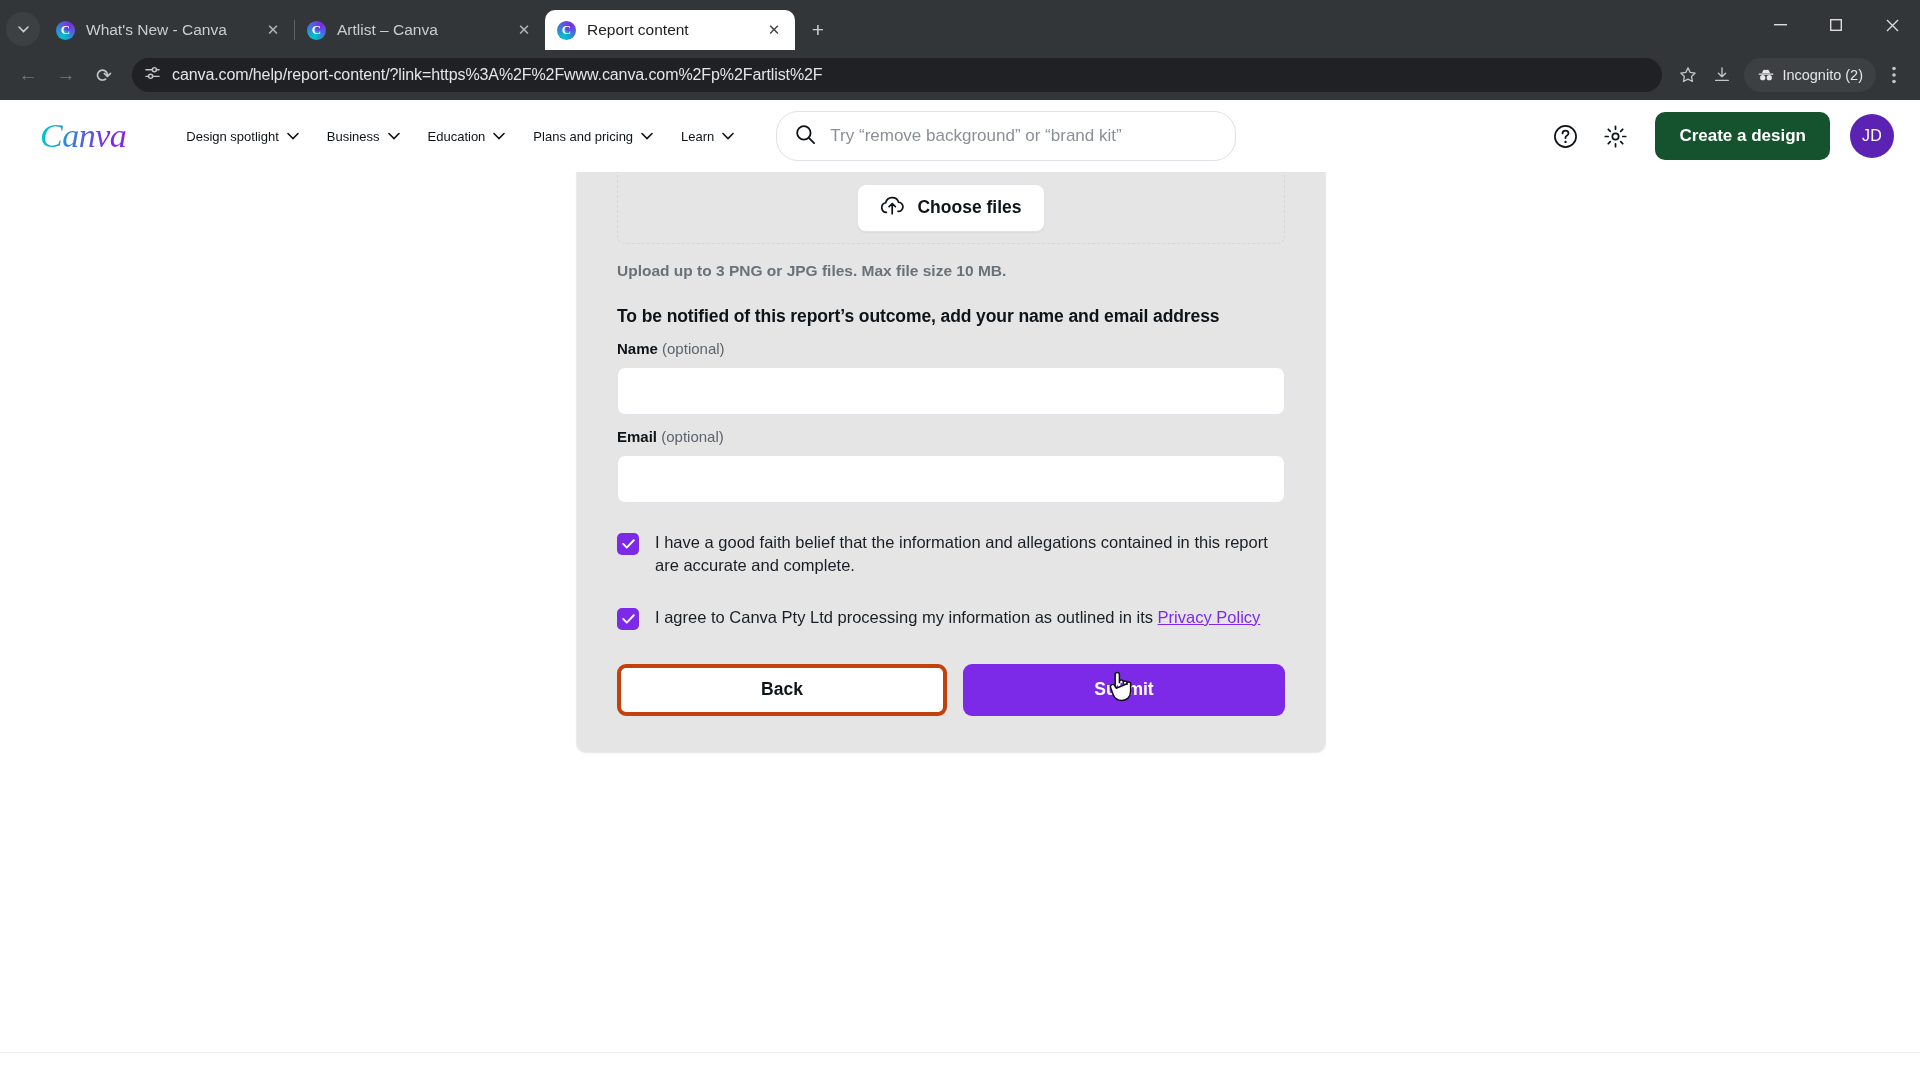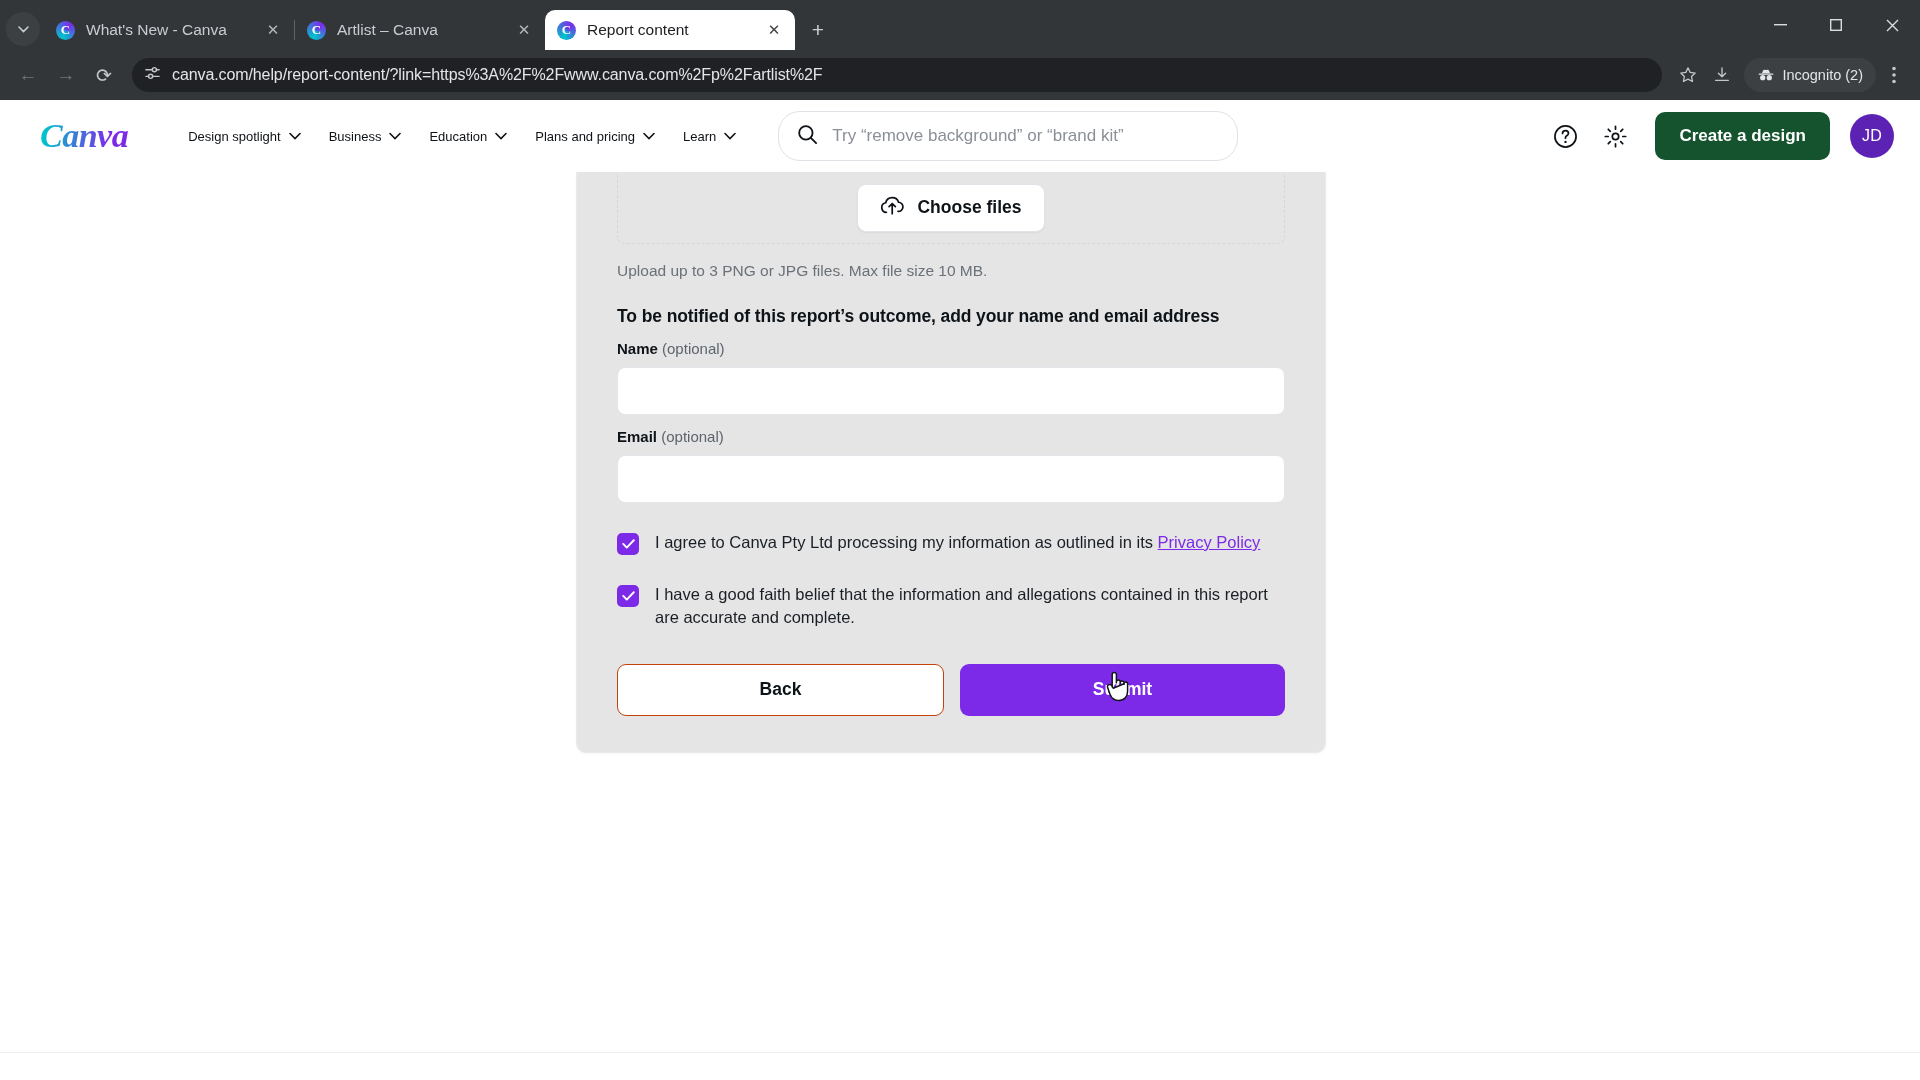--- a/index.html
+++ b/index.html
@@ -86,21 +86,21 @@
 
   
   .page { flex: 1 1 auto; background: #fff; position: relative; overflow: hidden; }
 
   .canva-nav {
     height: 72px; display: flex; align-items: center; padding: 0 26px 0 40px;
     background: #fff; gap: 0; position: relative; z-index: 5;
   }
   .canva-logo {
     font-family: "Liberation Serif", serif; font-size: 34px; font-style: italic;
-    font-weight: 700; letter-spacing: -0.5px; margin-right: 42px;
+    font-weight: 400; letter-spacing: -0.5px; margin-right: 42px;
     background: linear-gradient(95deg, #00c4cc 5%, #7d2ae8 75%);
     -webkit-background-clip: text; background-clip: text; color: transparent;
     padding-right: 4px;
   }
   .nav-item {
     display: flex; align-items: center; gap: 8px; font-size: 13px; color: #0e1318;
     padding: 9px 14px; border-radius: 8px; white-space: nowrap;
   }
   .chev { font-size: 11px; color: #0e1318; }
   .nav-search {
@@ -138,21 +138,21 @@
     border: 1px dashed #d3d7dc; border-top: none; border-radius: 0 0 8px 8px;
     height: 72px; display: flex; align-items: center; justify-content: center;
     margin: 0 -0px 0 0;
   }
   .choose-files {
     border: 1px solid #e0e3e7; border-radius: 9px; height: 48px; padding: 0 22px;
     display: flex; align-items: center; gap: 12px; font-size: 17.5px;
     font-weight: 600; color: #0e1318; background: #fff;
     box-shadow: 0 1px 2px rgba(0,0,0,.05);
   }
-  .upload-hint { font-size: 15.5px; color: #6b7178; margin-top: 18px; }
+  .upload-hint { font-size: 15.5px; color: #6b7178; margin-top: 18px; font-weight: bold; }
   .notify-heading {
     font-size: 17.5px; font-weight: 700; color: #0e1318; margin-top: 26px; letter-spacing: -.1px;
   }
   .field-label { font-size: 15px; color: #0e1318; margin-top: 13px; }
   .field-label b { font-weight: 700; }
   .field-label span { color: #5d646c; }
   .text-input {
     margin-top: 10px; height: 48px; border: 1px solid #e2e5e9; border-radius: 8px;
     background: #fff; width: 100%;
   }
@@ -164,21 +164,21 @@
     margin-top: 2px;
   }
   .check-label { font-size: 16.5px; color: #1a1f25; line-height: 1.42; }
   .check-label a { color: #7d2ae8; text-decoration: underline; }
 
   .btn-row { display: flex; gap: 16px; margin-top: 34px; }
   .btn {
     flex: 1 1 0; height: 52px; border-radius: 9px; display: flex;
     align-items: center; justify-content: center; font-size: 17.5px; font-weight: 600;
   }
-  .btn.back { border: 1px solid #c2410c; color: #0e1318; background: #fff; }
+  .btn.back { border: 4px solid #c2410c; color: #0e1318; background: #fff; }
   .btn.submit { background: #7d2ae8; color: #fff; position: relative; }
 
   .footer-sep { position: absolute; left: 0; right: 0; top: 880px; height: 1px; background: #eceef1; }
   .footer {
     position: absolute; left: 0; right: 0; top: 881px; height: 200px; background: #fff;
   }
   .copyright {
     text-align: center; font-size: 17px; color: #1a1f25; padding-top: 40px; letter-spacing: -.1px;
   }
 
@@ -388,33 +388,33 @@
           <span>(optional)</span>
         </div>
         <input class="text-input" type="text" value="" style="">
 
         <div class="check-row">
           <div class="checkbox">
             <svg width="13" height="10" viewBox="0 0 14 11">
                 <path d="M1.2 5.4l3.9 4 7.7-8" stroke="#fff" stroke-width="2.1" fill="none" stroke-linecap="round" stroke-linejoin="round"></path>
               </svg>
           </div>
-          <div class="check-label">
-            <span>I agree to Canva Pty Ltd processing my information as outlined in its</span>
-            <a href="#">Privacy Policy</a>
-          </div>
+          <div class="check-label">I have a good faith belief that the information and allegations contained in this report are accurate and complete.</div>
         </div>
 
         <div class="check-row">
           <div class="checkbox">
             <svg width="13" height="10" viewBox="0 0 14 11">
                 <path d="M1.2 5.4l3.9 4 7.7-8" stroke="#fff" stroke-width="2.1" fill="none" stroke-linecap="round" stroke-linejoin="round"></path>
               </svg>
           </div>
-          <div class="check-label">I have a good faith belief that the information and allegations contained in this report are accurate and complete.</div>
+          <div class="check-label">
+            <span>I agree to Canva Pty Ltd processing my information as outlined in its</span>
+            <a href="#">Privacy Policy</a>
+          </div>
         </div>
 
         <div class="btn-row">
           <div class="btn back">Back</div>
           <div class="btn submit">
             <span>Submit</span>
             <svg class="cursor-hand" style="left:144px; top:6px;" width="26" height="34" viewBox="0 0 26 34">
               <path d="M8.2 17.5V4.6a2.1 2.1 0 014.2 0v8.6m0-1.2a1.9 1.9 0 013.8 0v1.7m0-.9a1.9 1.9 0 013.8 0v2.1m0-1.1a1.8 1.8 0 013.6 0v7.4c0 5.2-3.2 9.3-8.6 9.3-5.1 0-7.6-2.4-9-6.3l-2.4-6.6c-.5-1.4.3-2.6 1.6-3 1.1-.3 2.2.2 2.8 1.3l1.2 2.3z" fill="#ffffff" stroke="#101418" stroke-width="1.5" stroke-linejoin="round"></path>
             </svg>
           </div>

